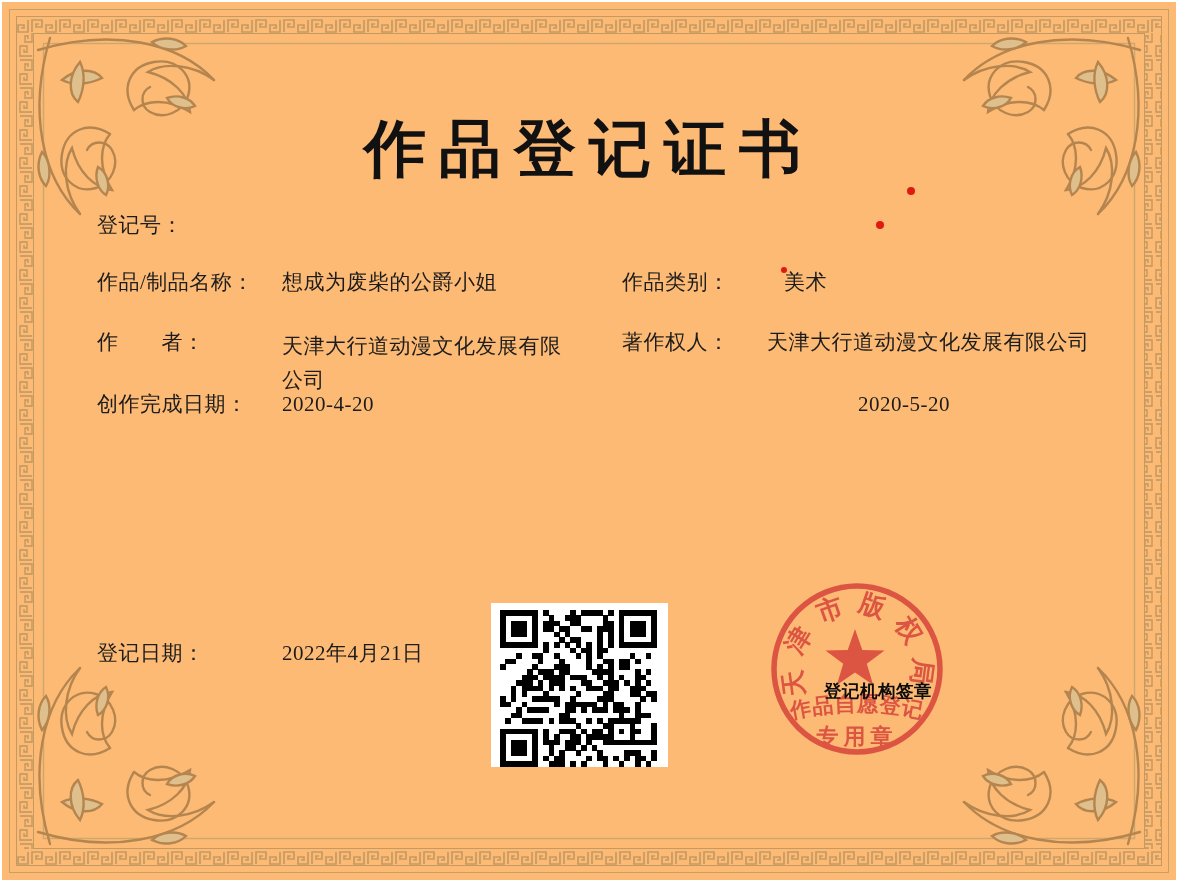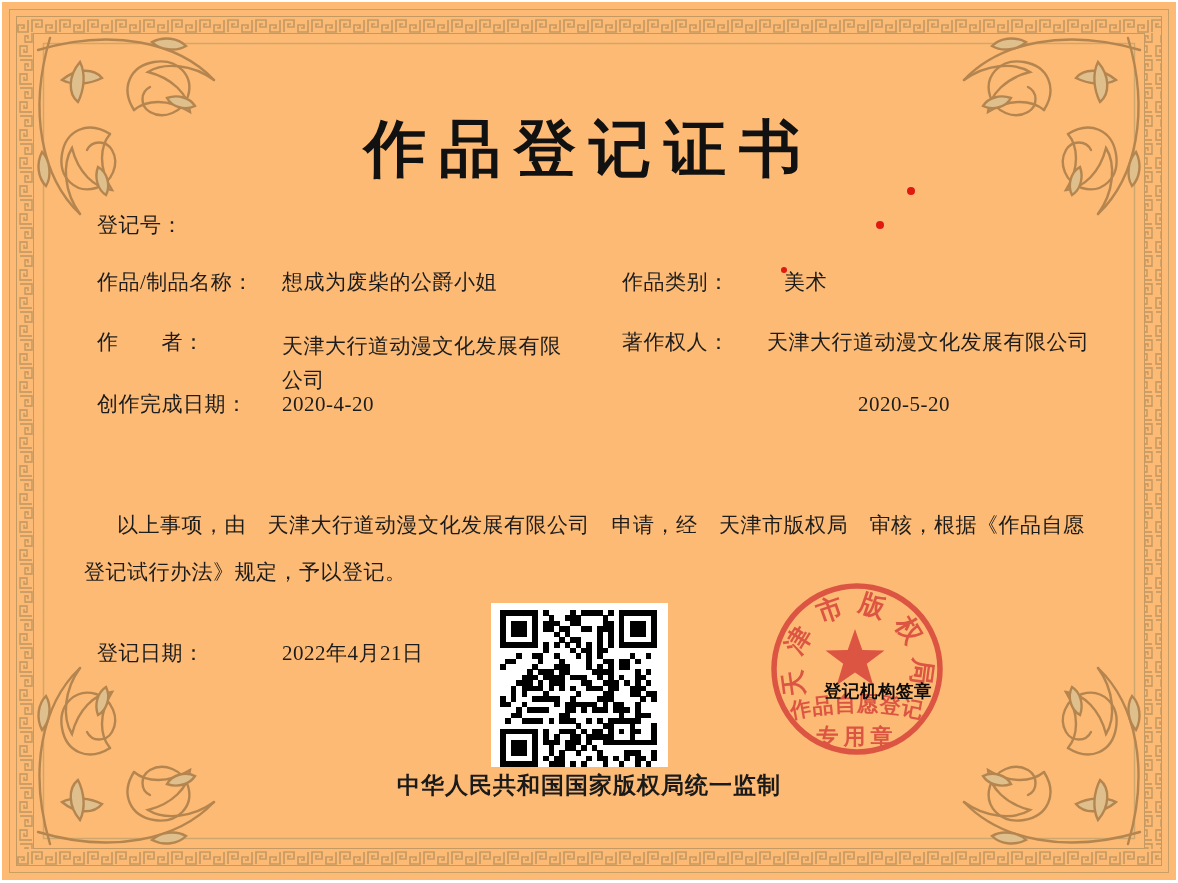--- a/index.html
+++ b/index.html
@@ -106,21 +106,20 @@
 
   <span class="t" style="left:95px;top:327px">作　　者：</span>
   <span class="t wrap" style="left:280px;top:327px;width:292px;white-space:normal;line-height:34px">天津大行道动漫文化发展有限公司</span>
   <span class="t" style="left:620px;top:327px">著作权人：</span>
   <span class="t" style="left:765px;top:327px">天津大行道动漫文化发展有限公司</span>
 
   <span class="t" style="left:95px;top:389px">创作完成日期：</span>
   <span class="t" style="left:280px;top:389px">2020-4-20</span>
   <span class="t" style="left:856px;top:389px">2020-5-20</span>
 
-  <div class="statement">以上事项，由　天津大行道动漫文化发展有限公司　申请，经　天津市版权局　审核，根据《作品自愿登记试行办法》规定，予以登记。</div>
 
   <span class="t" style="left:95px;top:638px">登记日期：</span>
   <span class="t" style="left:280px;top:638px">2022年4月21日</span>
 
   <div class="qr-box">
     <svg id="qr-svg" width="177" height="164" viewBox="0 0 177 164">
         <rect x="0" y="0" width="177" height="164" fill="#ffffff"></rect>
         <g fill="#000000" shape-rendering="crispEdges">
           <rect x="9.0" y="7.0" width="5.5" height="5.5"></rect>
           <rect x="14.4" y="7.0" width="5.5" height="5.5"></rect>
@@ -528,19 +527,18 @@
       <path id="seal-b1" d="M786,717 Q855,701 924,717" fill="none"></path>
       <text font-size="21" font-weight="bold" fill="#d8473c" letter-spacing="1" font-family="Liberation Serif, DejaVu Serif, serif">
         <textPath href="#seal-b1" startOffset="50%" text-anchor="middle">作品自愿登记</textPath>
       </text>
       <text x="855" y="742" font-size="22" font-weight="bold" fill="#d8473c" text-anchor="middle" letter-spacing="5" font-family="Liberation Serif, DejaVu Serif, serif">专用章</text>
     </g>
   </svg>
 
   <div class="seal-label">登记机构签章</div>
 
-  <div class="footer">中华人民共和国国家版权局统一监制</div>
 
   <div class="dot dot1"></div>
   <div class="dot dot2"></div>
   <div class="dot dot3"></div>
 
 </div>
 
 </body></html>

